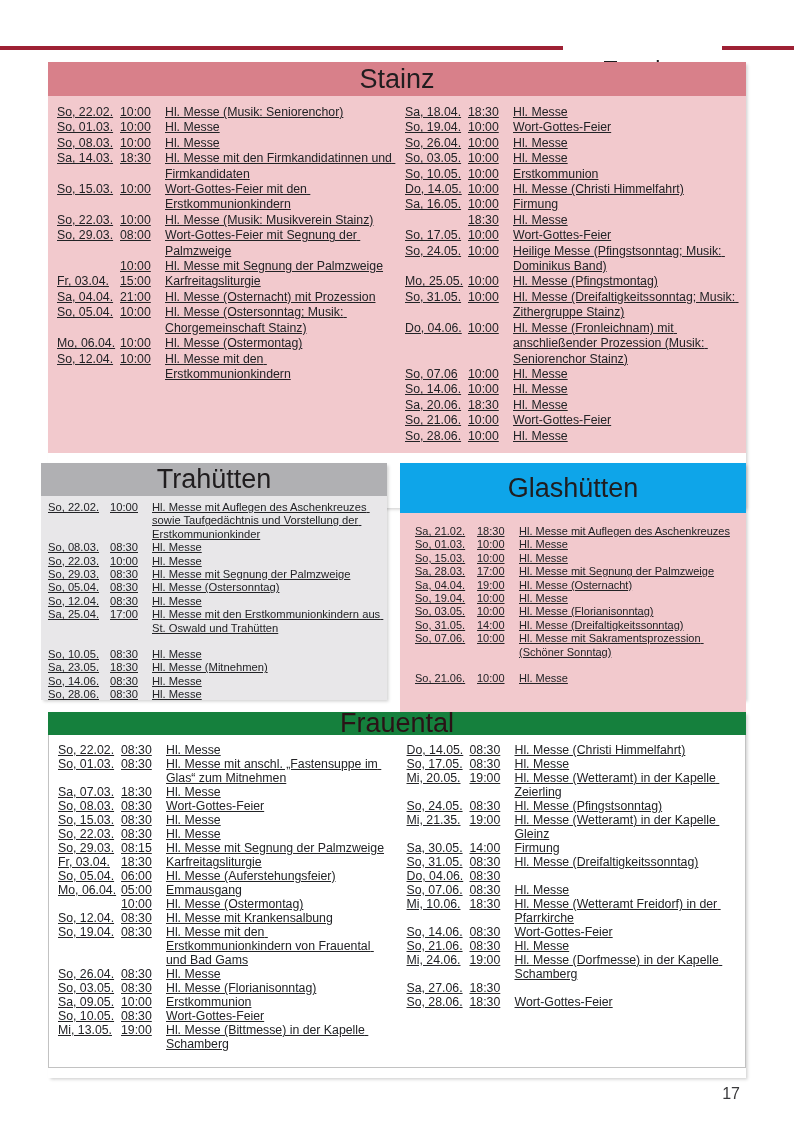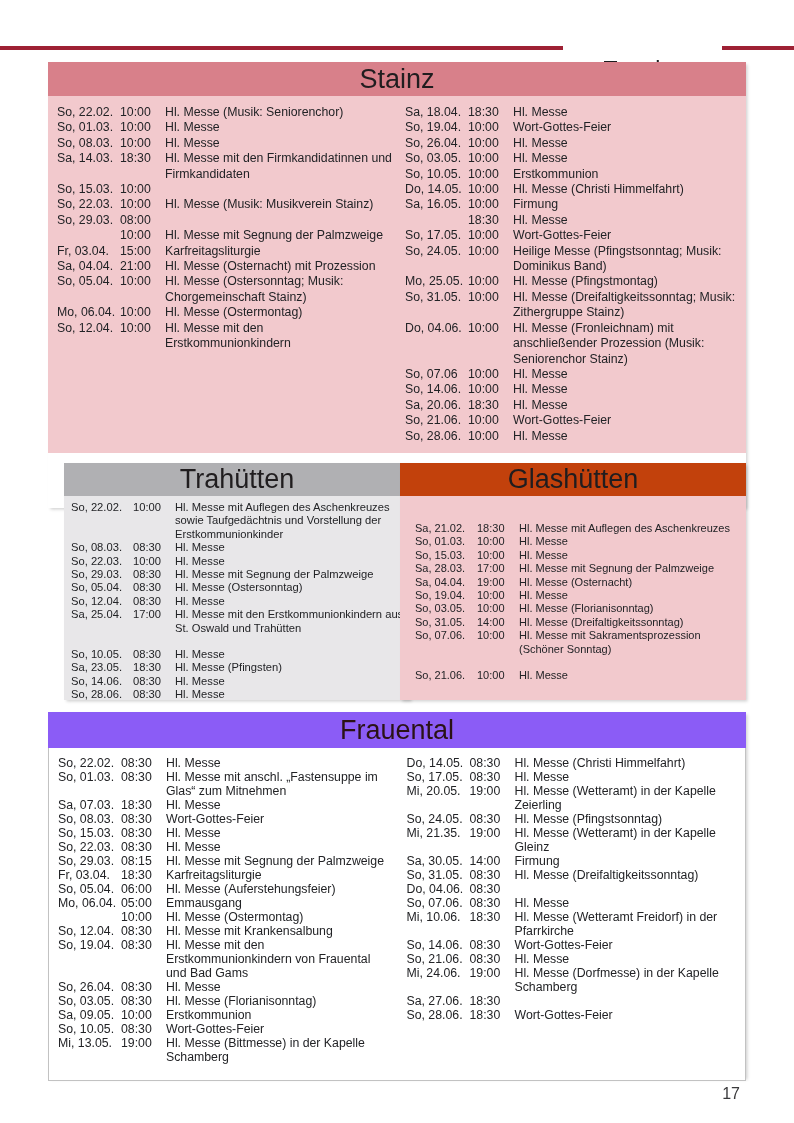--- a/index.html
+++ b/index.html
@@ -15,55 +15,55 @@
   .termine{
     position:absolute;left:575px;width:140px;top:33px;text-align:center;
     font-size:23px;color:#1d1d1f;letter-spacing:.2px;margin-top:24px;
   }
   
   .section{position:absolute;box-shadow:1.5px 1.5px 3px rgba(0,0,0,.18);}
   .sec-head{
     width:100%;text-align:center;color:#201d1f;font-size:27px;
     display:flex;align-items:center;justify-content:center;
   }
-  .sec-body{overflow:hidden;box-sizing:border-box;}
+  .sec-body{overflow:hidden;box-sizing:border-box;text-decoration:underline;}
   .cols{display:flex;}
   .col{box-sizing:border-box;}
   .row{display:grid;grid-template-columns:58px 40px 1fr;column-gap:5px;}
   .row span{white-space:pre-wrap;}
   .row .d{white-space:nowrap;}
   .row .t{white-space:nowrap;}
 
   
   #sec-0{left:48px;top:62px;width:698px;height:446px;}
   #sec-0 .sec-head{height:34px;background:#d8808a;}
   #sec-0 .sec-body{height:357px;background:#f2c9cd;padding:9px 6px 0 9px;}
   #sec-0 .col{width:335px;}
   #sec-0 .cols{gap:13px;}
   #sec-0 .row{font-size:12.3px;line-height:15.4px;}
 
   
-  #sec-1{left:64px;top:463px;width:346px;height:237px;}
+  #sec-1{left:41px;top:463px;width:346px;height:237px;}
   #sec-1 .sec-head{height:33px;background:#b0b0b3;}
   #sec-1 .sec-body{height:204px;background:#e8e7e9;padding:5px 5px 0 7px;}
   #sec-1 .col{width:100%;}
   #sec-1 .row{font-size:11.2px;line-height:13.4px;grid-template-columns:56px 36px 1fr;column-gap:6px;}
   #sec-1 .gap{margin-top:13px;}
 
   
   #sec-2{left:400px;top:463px;width:346px;height:237px;}
-  #sec-2 .sec-head{height:33px;background:#c2410c;}
-  #sec-2 .sec-body{height:204px;background:#f2c9cd;padding:26px 4px 0 15px;}
+  #sec-2 .sec-head{height:50px;background:#0ea5e9;}
+  #sec-2 .sec-body{height:204px;background:#f2c9cd;padding:12px 4px 0 15px;}
   #sec-2 .col{width:100%;}
   #sec-2 .row{font-size:11px;line-height:13.4px;grid-template-columns:56px 36px 1fr;column-gap:6px;}
   #sec-2 .gap{margin-top:13px;}
 
   
   #sec-3{left:48px;top:712px;width:698px;height:366px;}
-  #sec-3 .sec-head{height:36px;background:#8b5cf6;color:#2a1216;}
+  #sec-3 .sec-head{height:23px;background:#15803d;color:#2a1216;}
   #sec-3 .sec-body{height:333px;background:#ffffff;border:1px solid #c2c2c2;border-top:none;padding:8px 4px 0 9px;}
   #sec-3 .col{width:336px;}
   #sec-3 .cols{gap:14px;}
   #sec-3 .row{font-size:12.3px;line-height:14px;}
   #sec-3 .gap{}
 
   .page-number{position:absolute;left:700px;top:1085px;width:40px;text-align:right;font-size:16px;color:#3a3a3c;}
 </style>
 </head>
 <body>
@@ -93,29 +93,31 @@
             <span class="x">Hl. Messe</span>
           </div>
           <div class="row">
             <span class="d">Sa, 14.03.</span>
             <span class="t">18:30</span>
             <span class="x">Hl. Messe mit den Firmkandidatinnen und Firmkandidaten</span>
           </div>
           <div class="row">
             <span class="d">So, 15.03.</span>
             <span class="t">10:00</span>
+            <span class="x">Wort-Gottes-Feier mit den Erstkommunionkindern</span>
           </div>
           <div class="row">
             <span class="d">So, 22.03.</span>
             <span class="t">10:00</span>
             <span class="x">Hl. Messe (Musik: Musikverein Stainz)</span>
           </div>
           <div class="row">
             <span class="d">So, 29.03.</span>
             <span class="t">08:00</span>
+            <span class="x">Wort-Gottes-Feier mit Segnung der Palmzweige</span>
           </div>
           <div class="row">
             <span class="d"></span>
             <span class="t">10:00</span>
             <span class="x">Hl. Messe mit Segnung der Palmzweige</span>
           </div>
           <div class="row">
             <span class="d">Fr, 03.04.</span>
             <span class="t">15:00</span>
             <span class="x">Karfreitagsliturgie</span>
@@ -278,21 +280,21 @@
             <span class="x">Hl. Messe mit den Erstkommunionkindern aus St. Oswald und Trahütten</span>
           </div>
           <div class="row gap">
             <span class="d">So, 10.05.</span>
             <span class="t">08:30</span>
             <span class="x">Hl. Messe</span>
           </div>
           <div class="row">
             <span class="d">Sa, 23.05.</span>
             <span class="t">18:30</span>
-            <span class="x">Hl. Messe (Pfingsten)</span>
+            <span class="x">Hl. Messe (Mitnehmen)</span>
           </div>
           <div class="row">
             <span class="d">So, 14.06.</span>
             <span class="t">08:30</span>
             <span class="x">Hl. Messe</span>
           </div>
           <div class="row">
             <span class="d">So, 28.06.</span>
             <span class="t">08:30</span>
             <span class="x">Hl. Messe</span>

